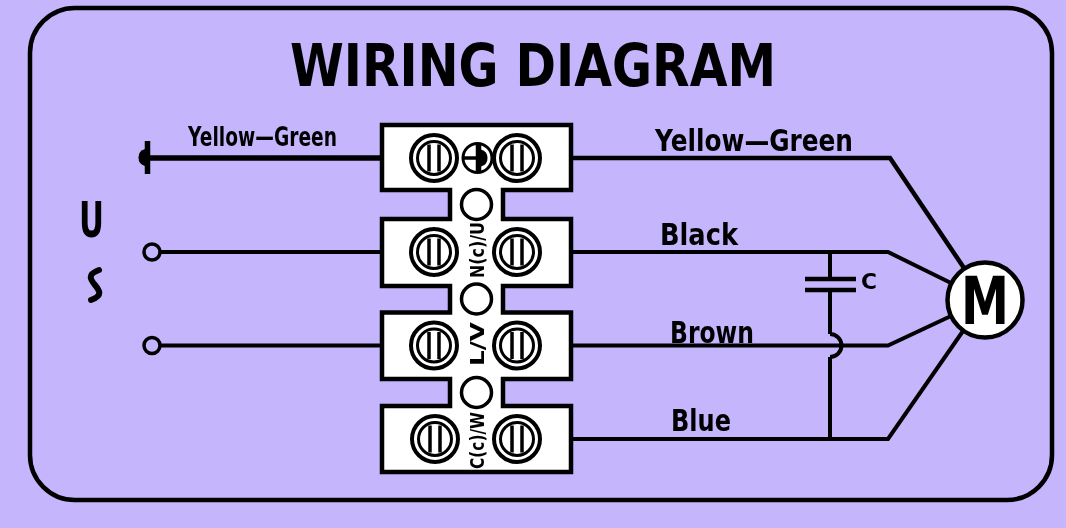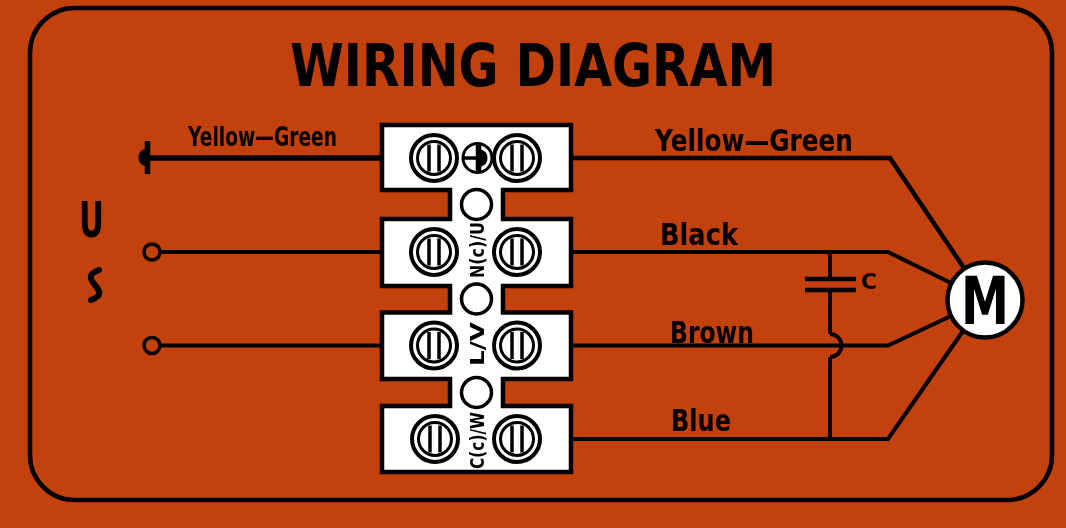--- a/index.html
+++ b/index.html
@@ -1,16 +1,16 @@
 <!DOCTYPE html>
 <html><head>
 <meta charset="utf-8">
 <style>
   html,body{margin:0;padding:0;background:#ffffff;}
-  .canvas{position:relative;width:1066px;height:528px;background:#c2410c;overflow:hidden;}
+  .canvas{position:relative;width:1066px;height:528px;background:#c4b5fd;overflow:hidden;}
   svg{position:absolute;left:0;top:0;}
   svg text{font-family:"DejaVu Sans","Liberation Sans",sans-serif;fill:#000;}
   .stroke{stroke:#000;fill:none;}
   .title-text{font-size:59px;font-weight:700;}
   .label-lg{font-size:31px;font-weight:700;}
   .label-sm{font-size:26px;font-weight:700;}
   .term-text{font-size:19px;font-weight:700;}
   .u-text{font-size:50px;font-weight:700;}
   .c-text{font-size:21px;font-weight:700;}
   .m-text{font-size:66px;font-weight:700;}

